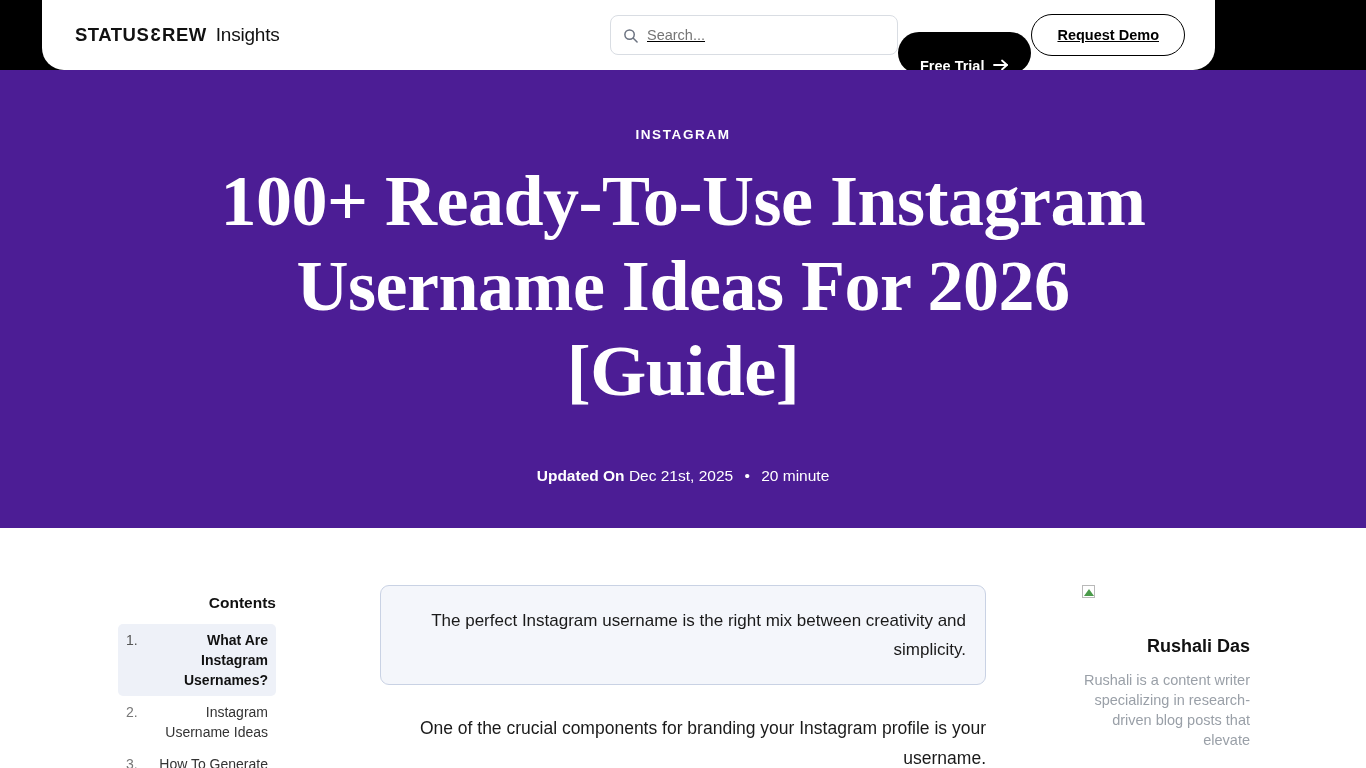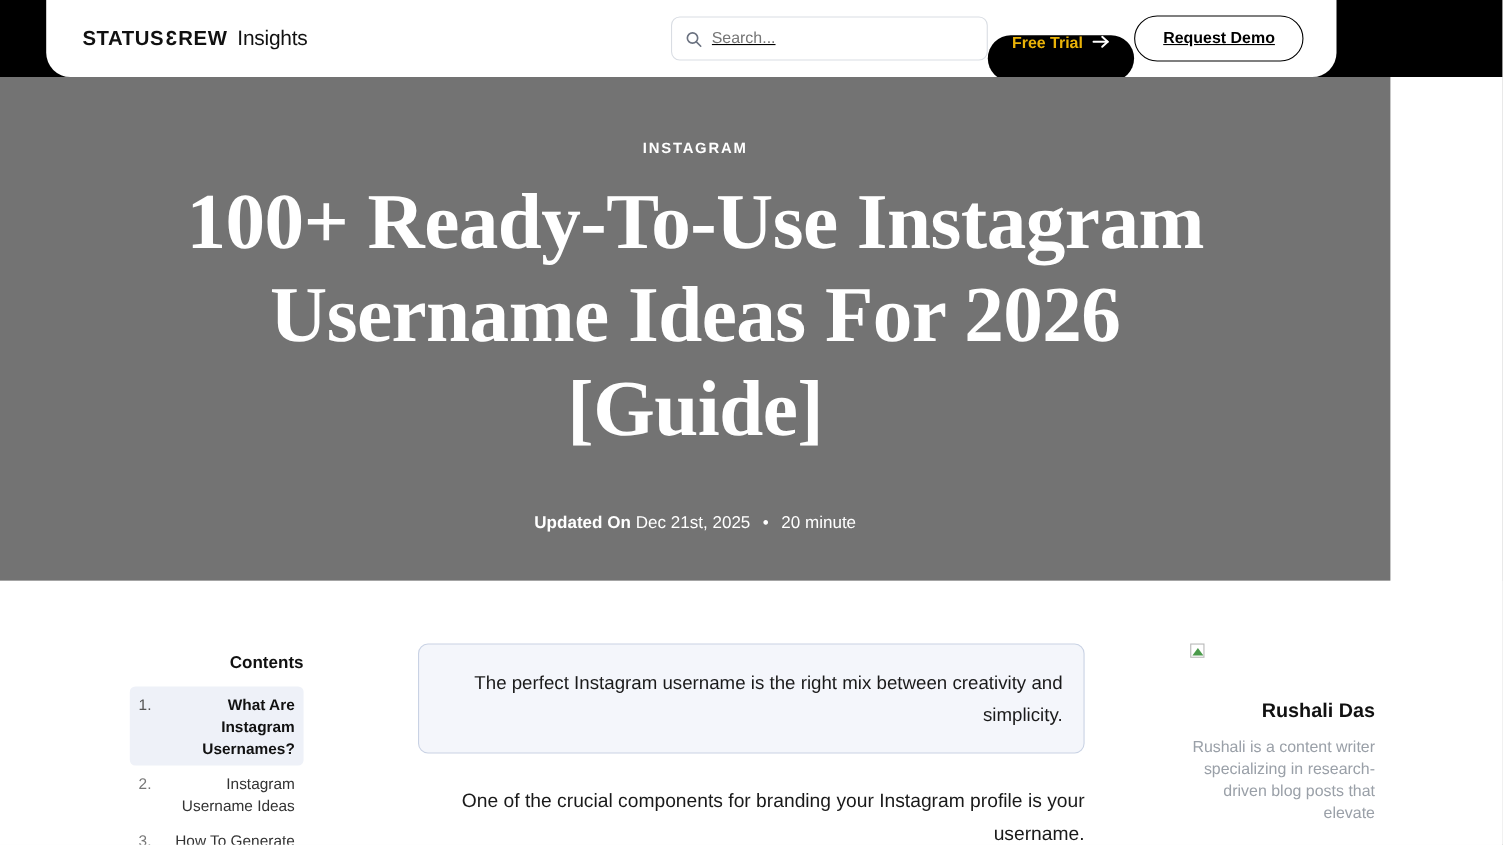--- a/index.html
+++ b/index.html
@@ -81,24 +81,24 @@
     outline: none;
     font-size: 14.5px;
     color: #6b7280;
     width: 100%;
     background: transparent;
     font-family: "Liberation Sans", sans-serif;
   }
   .btn-free {
     height: 42px;
     background: #000000;
-    color: #eab308;
+    color: #ffffff;
     border-radius: 21px;
     display: flex;
-    align-items: flex-start;
+    align-items: flex-end;
     gap: 9px;
     padding: 0 22px;
     font-size: 14.5px;
     font-weight: 700;
     cursor: pointer;
     border: none;
     font-family: "Liberation Sans", sans-serif;
     margin-top: 36px;
   }
   .btn-demo {
@@ -113,23 +113,23 @@
     font-size: 14.5px;
     font-weight: 700;
     cursor: pointer;
     font-family: "Liberation Sans", sans-serif;
   }
 
   
   .hero {
     position: absolute;
     top: 70px; left: 0;
-    width: 1264px;
+    width: 1366px;
     height: 458px;
-    background: #737373;
+    background: #4c1d95;
     color: #ffffff;
     text-align: center;
   }
   .hero-cat {
     margin-top: 57px;
     font-size: 13.5px;
     letter-spacing: 1.6px;
     font-weight: 700;
     color: #ffffff;
   }

